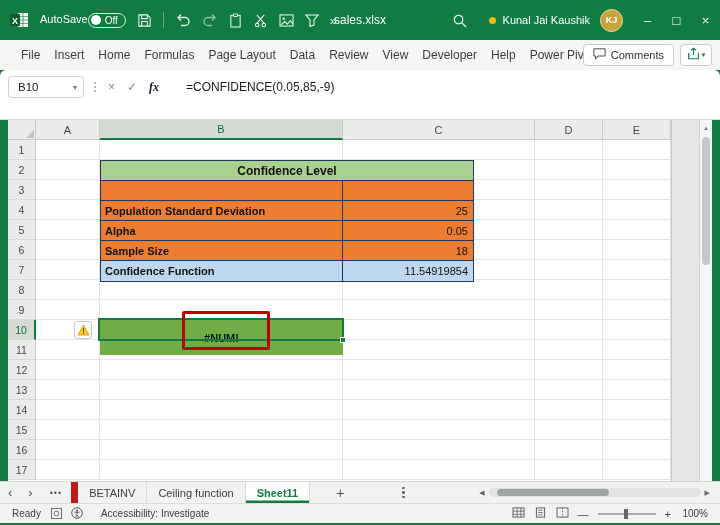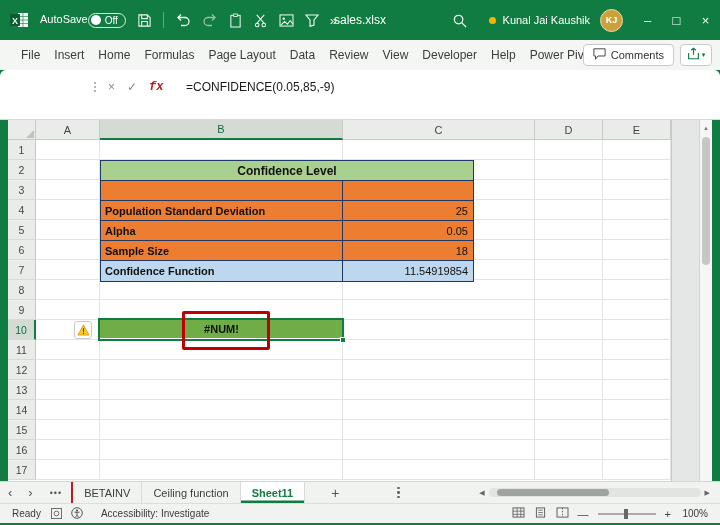--- a/index.html
+++ b/index.html
@@ -43,21 +43,21 @@
   
   .formula-panel{position:absolute;top:70px;left:0;right:0;height:50px;background:#fff;border-bottom:1px solid #D8D8D8;
                  border-radius:6px 6px 0 0}
   .name-box{position:absolute;left:8px;top:6px;width:76px;height:22px;border:1px solid #D4D4D4;border-radius:3px;
             display:flex;align-items:center;font-size:11.5px;color:#222;padding-left:9px;background:#fff}
   .name-box .dd{margin-left:auto;padding-right:6px;font-size:8px;color:#777}
   .fb-controls{position:absolute;left:94px;top:6px;height:22px;display:flex;align-items:center;gap:12px;color:#8a8a8a}
   .vdots{display:flex;flex-direction:column;gap:2px}
   .vdots i{width:2px;height:2px;background:#9a9a9a;border-radius:50%;display:block}
   .fb-x,.fb-check{font-size:12px;color:#8a8a8a}
-  .fb-fx{font-style:italic;font-size:12px;color:#b91c1c;font-family:Liberation Mono, monospace;font-weight:bold}
+  .fb-fx{font-style:italic;font-size:12px;color:#0f172a;font-family:Liberation Serif, serif;font-weight:bold}
   .fb-text{position:absolute;left:186px;top:6px;height:22px;display:flex;align-items:center;font-size:12px;color:#1a1a1a}
 
   
   .main{position:absolute;top:120px;left:8px;width:704px;height:361px;background:#fff}
   .corner{position:absolute;left:0;top:0;width:28px;height:20px;background:#EAECEA;border-right:1px solid #C9C9C9;border-bottom:1px solid #C9C9C9}
   .corner:after{content:"";position:absolute;right:1px;bottom:1px;border-left:8px solid transparent;border-bottom:8px solid #BFC3BF}
   .col-headers{position:absolute;left:28px;top:0;height:20px;display:flex}
   .col-h{background:#EAECEA;border-right:1px solid #C9C9C9;border-bottom:1px solid #C9C9C9;display:flex;align-items:center;justify-content:center;font-size:11px;color:#444}
   .col-h.sel{background:#D3DBD3;border-bottom:2px solid var(--accent-green);color:#0E6B3C}
   .w0{width:64px}.w1{width:243px}.w2{width:192px}.w3{width:68px}.w4{width:68px}
@@ -76,35 +76,35 @@
   
   .xl-table{position:absolute;left:64px;top:20px;width:374px;border:1px solid #1F3864;z-index:2}
   .t-row{height:20px;display:flex;border-bottom:1px solid #1F3864}
   .t-row:last-child{border-bottom:none}
   .t-title{background:var(--table-title-green);align-items:center;justify-content:center;font-weight:bold;font-size:12px;color:#111}
   .t-label{width:242px;border-right:1px solid #1F3864;display:flex;align-items:center;padding-left:4px;font-weight:bold;font-size:11px;color:#111}
   .t-val{flex:1;display:flex;align-items:center;justify-content:flex-end;padding-right:5px;font-size:11px;color:#111}
   .bg-orange{background:var(--table-orange)}
   .bg-blue{background:var(--table-blue)}
 
-  .err-cell{position:absolute;left:64px;top:180px;width:243px;height:18px;background:var(--error-cell-green);
+  .err-cell{position:absolute;left:64px;top:180px;width:243px;height:35px;background:var(--error-cell-green);
             display:flex;align-items:center;justify-content:center;font-size:11px;font-weight:bold;color:#111;z-index:3}
   .selection{position:absolute;left:62px;top:178px;width:246px;height:23px;border:2px solid var(--accent-green);z-index:4;pointer-events:none}
   .fill-handle{position:absolute;right:-4px;bottom:-4px;width:6px;height:6px;background:var(--accent-green);border:1px solid #fff}
   .annotation{position:absolute;left:146px;top:171px;width:88px;height:39px;border:3px solid var(--annotation-red);border-radius:2px;z-index:6}
   .warn-btn{position:absolute;left:38px;top:181px;width:18px;height:18px;background:#fff;border:1px solid #C9C9C9;border-radius:3px;
             display:flex;align-items:center;justify-content:center;z-index:3}
 
   
   .sheetbar{position:absolute;top:481px;left:0;right:0;height:22px;background:#F1F3F1;border-top:1px solid #D6D6D6;
             display:flex;align-items:center;font-size:11px;color:#444}
   .nav{padding:0 8px;font-size:13px;color:#555}
   .tabs-overflow{font-size:9px;letter-spacing:1px;padding:0 9px;color:#555}
   .sheet-tab{height:100%;display:flex;align-items:center;padding:0 11px;border-right:1px solid #DADADA;color:#3c3c3c;white-space:nowrap}
-  .sheet-tab.first{border-left:2px solid #b91c1c}
+  .sheet-tab.first{border-left:7px solid #b91c1c}
   .sheet-tab.active{background:#fff;color:var(--accent-green);font-weight:bold;box-shadow:inset 0 -2.5px 0 var(--accent-green)}
   .add-sheet{margin-left:26px;font-size:14px;color:#555}
   .sheet-menu{margin-left:58px}
   .sheet-menu i{width:2.5px;height:2.5px;background:#666;border-radius:50%;display:block}
   .hscroll{margin-left:auto;margin-right:10px;display:flex;align-items:center;gap:4px}
   .hs-arrow{font-size:7px;color:#666}
   .hs-track{width:212px;height:9px;background:#E2E4E2;border-radius:5px;position:relative}
   .hs-thumb{position:absolute;left:8px;top:1px;width:112px;height:7px;background:#9FA4A0;border-radius:4px}
 
   
@@ -233,20 +233,24 @@
         <svg width="13" height="13" viewBox="0 0 16 15">
             <path d="M8 1v8M5 3.5L8 1l3 2.5" fill="none" stroke="#107C41" stroke-width="1.4"></path>
             <path d="M2 7v7h12V7" fill="none" stroke="#107C41" stroke-width="1.4"></path>
           </svg>
       </span>
       <span class="dd">▾</span>
     </span>
   </div>
 
   <div class="formula-panel">
+    <div class="name-box">
+      <span>B10</span>
+      <span class="dd">▾</span>
+    </div>
     <div class="fb-controls">
       <span class="vdots">
           <i></i>
           <i></i>
           <i></i>
         </span>
       <span class="fb-x">×</span>
       <span class="fb-check">✓</span>
       <span class="fb-fx">fx</span>
     </div>

